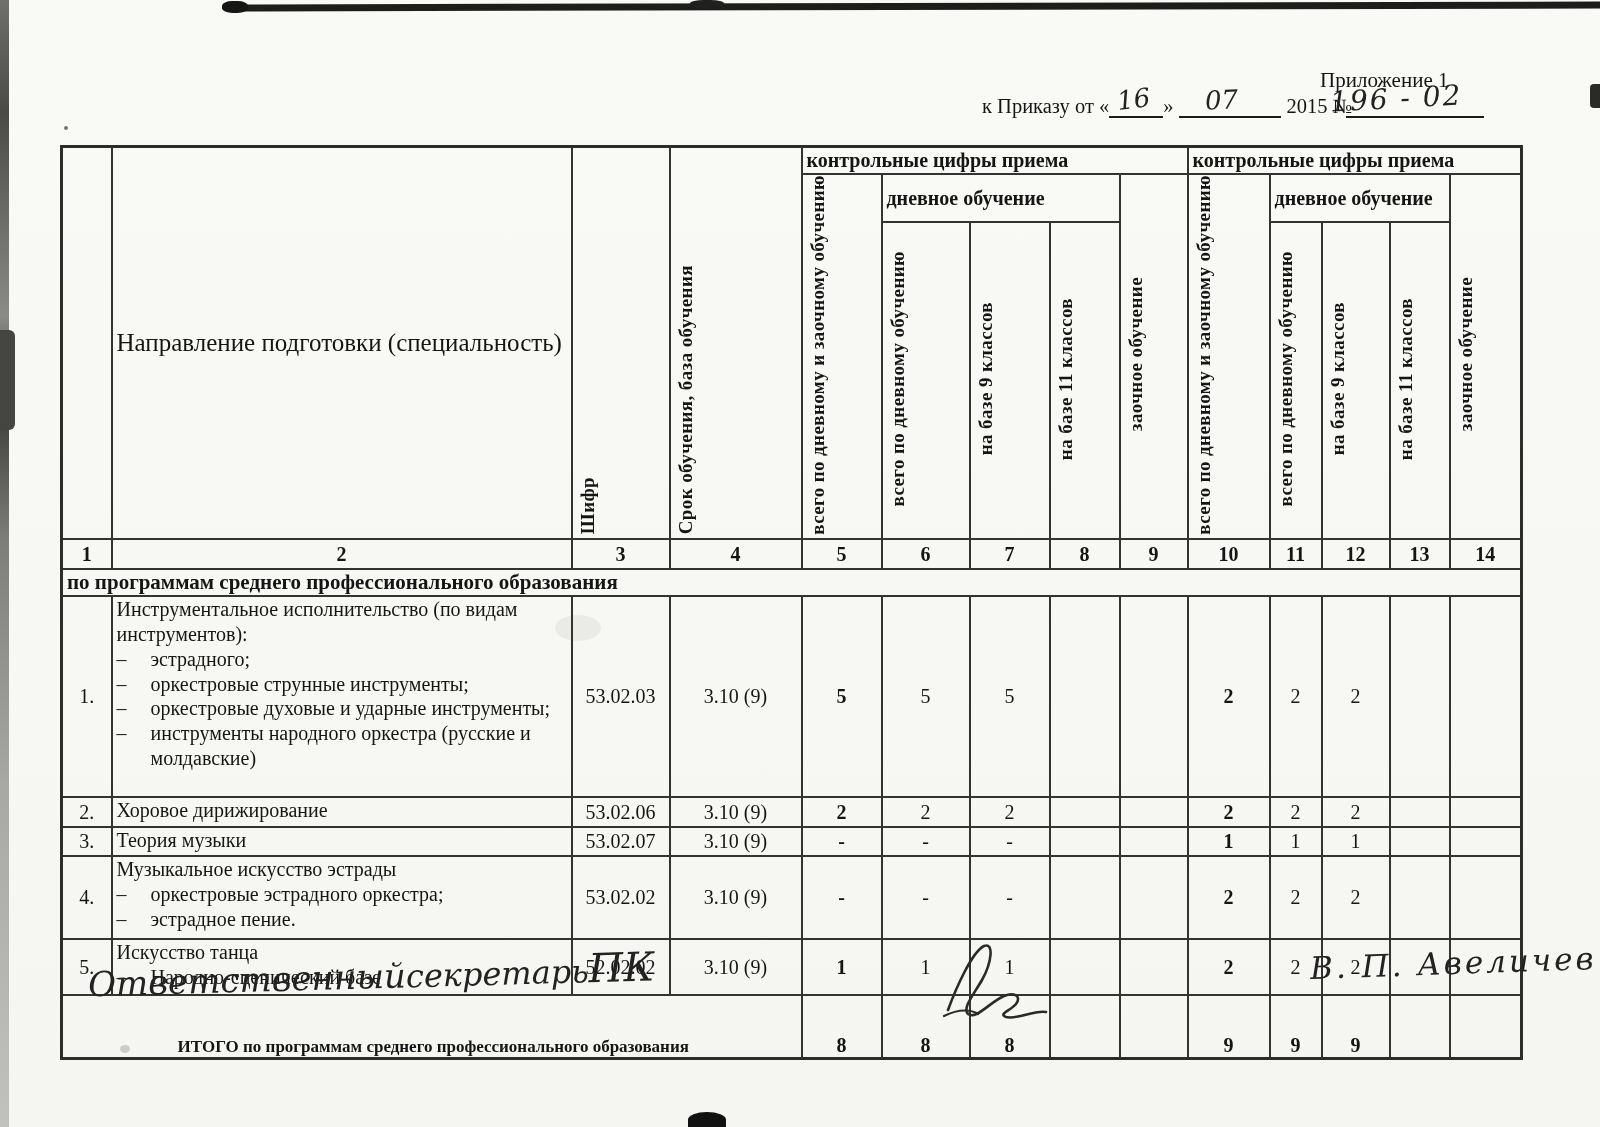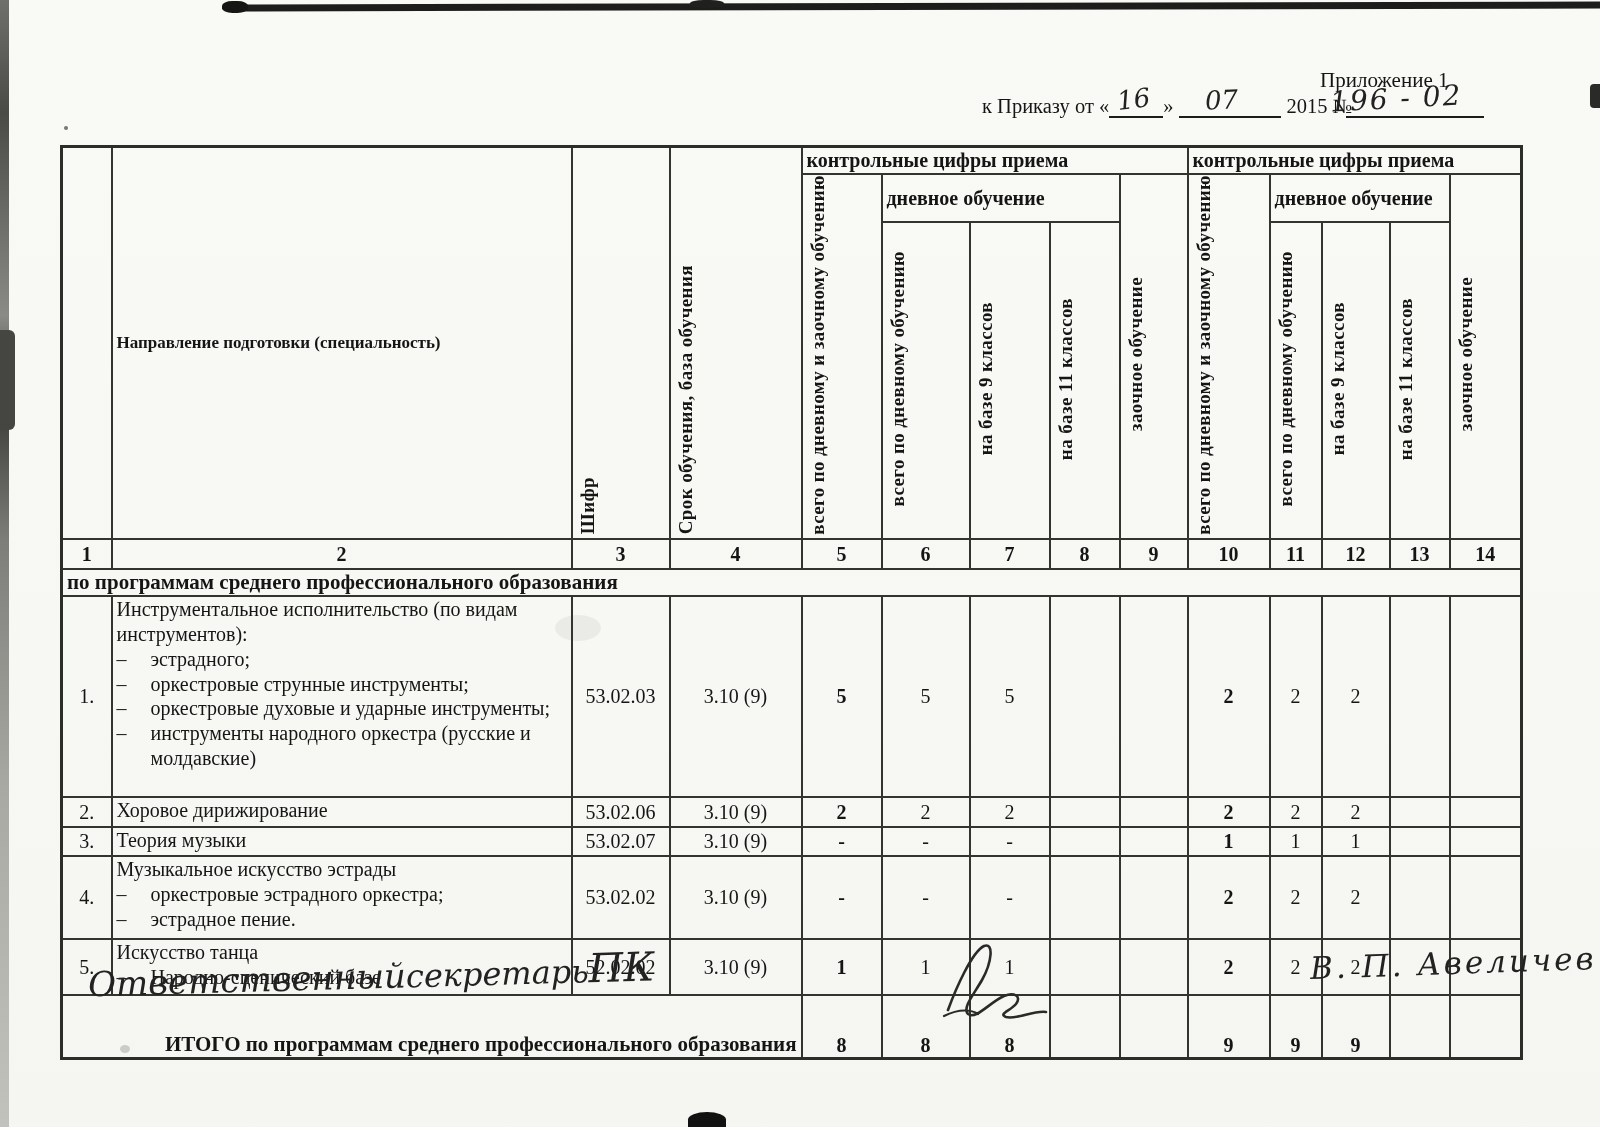--- a/index.html
+++ b/index.html
@@ -40,42 +40,42 @@
     position:absolute;left:60px;top:145px;width:1460px;
     border-collapse:collapse;table-layout:fixed;
     font-family:"Liberation Serif","DejaVu Serif",serif;
   }
   table.main th,table.main td{border:2px solid #33332f;padding:0 4px;}
   table.main{border:3px solid #2c2c29;}
   thead th{font-weight:bold;text-align:left;vertical-align:middle;font-size:20px;line-height:1.1;}
   .r-a{height:27px;}
   .r-b{height:40px;}
   .r-c{height:228px;}
-  th.plain{font-weight:bold;font-size:17px;}
+  th.plain{font-weight:normal;font-size:25px;}
   .vtext{writing-mode:vertical-rl;transform:rotate(180deg);display:inline-block;
     font-weight:bold;font-size:19px;line-height:1.15;letter-spacing:0.4px;white-space:normal;}
   th.vlow{vertical-align:bottom;padding-bottom:16px;}
 
   .row-colnums{height:30px;}
   .row-colnums td{font-weight:bold;font-size:20px;text-align:center;vertical-align:middle;}
   .row-section{height:27px;}
   .row-section td{font-weight:bold;font-size:21px;text-align:left;padding-left:7px;vertical-align:middle;}
   .row-1{height:201px;} .row-2{height:30px;} .row-3{height:29px;} .row-4{height:83px;} .row-5{height:56px;}
   .cell-num{text-align:center;vertical-align:middle;font-size:20px;}
   .cell-name{vertical-align:top;padding:3px 6px 2px 10px;font-size:20px;line-height:1.24;text-align:left;}
   .cell-name .line{display:block;}
   .cell-name .line.bullet{display:flex;}
   .cell-name .dash{flex:0 0 34px;}
   .cell-name .btext{flex:1 1 auto;}
   .cell-code,.cell-term{text-align:center;vertical-align:middle;font-size:20px;}
   .cell-val{text-align:center;vertical-align:middle;font-size:20px;}
   .b{font-weight:bold;}
   .row-total{height:63px;}
   .row-total td{vertical-align:bottom;padding-bottom:10px;font-size:20px;}
-  .row-total .total-label{font-weight:bold;font-size:21px;text-align:right;padding-left:7px;}
+  .row-total .total-label{font-weight:bold;font-size:17px;text-align:center;padding-left:7px;}
   .row-total .cell-val{font-weight:bold;}
 
   
   .footer-note{position:absolute;left:88px;top:952px;width:520px;display:flex;justify-content:space-between;
     transform:rotate(-1.6deg);align-items:baseline;}
   .footer-note .w1{font-size:34px;}
   .footer-note .w2{font-size:32px;}
   .footer-note .w3{font-size:40px;}
   .signature{position:absolute;left:938px;top:938px;}
   .signer-name{position:absolute;left:1310px;top:945px;font-size:31px;letter-spacing:3px;transform:rotate(-2deg);white-space:nowrap;}

